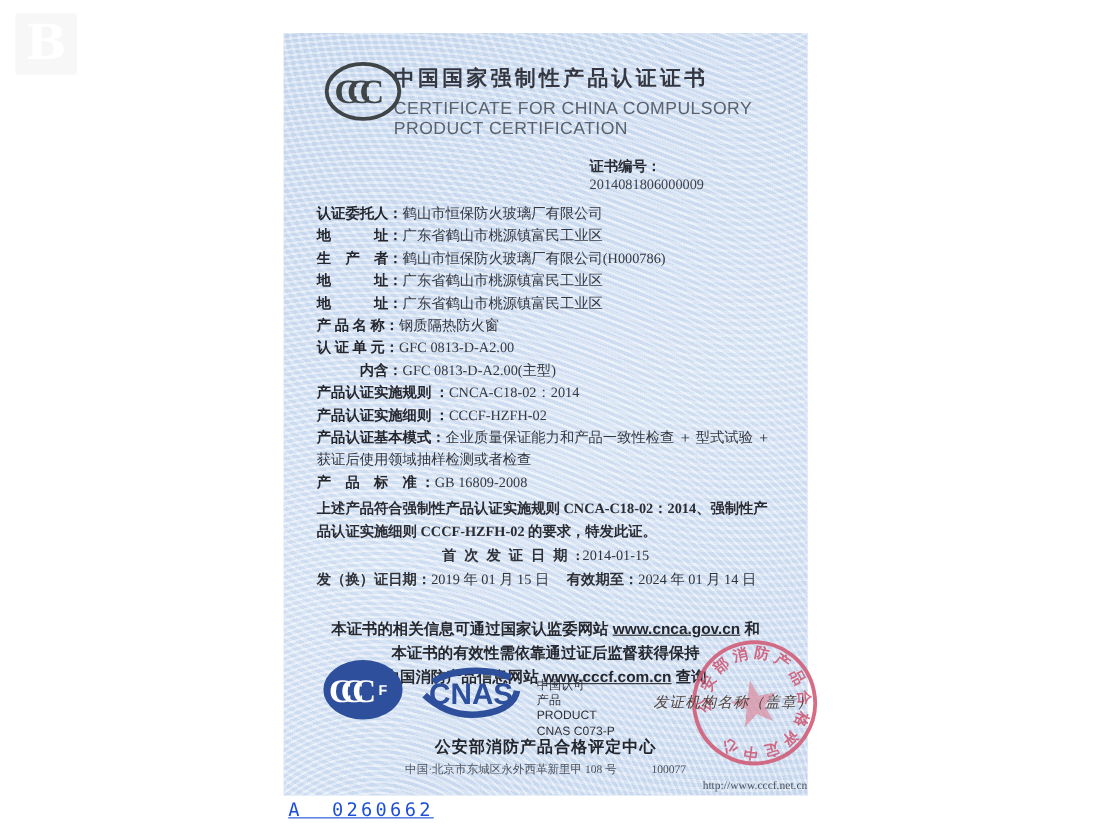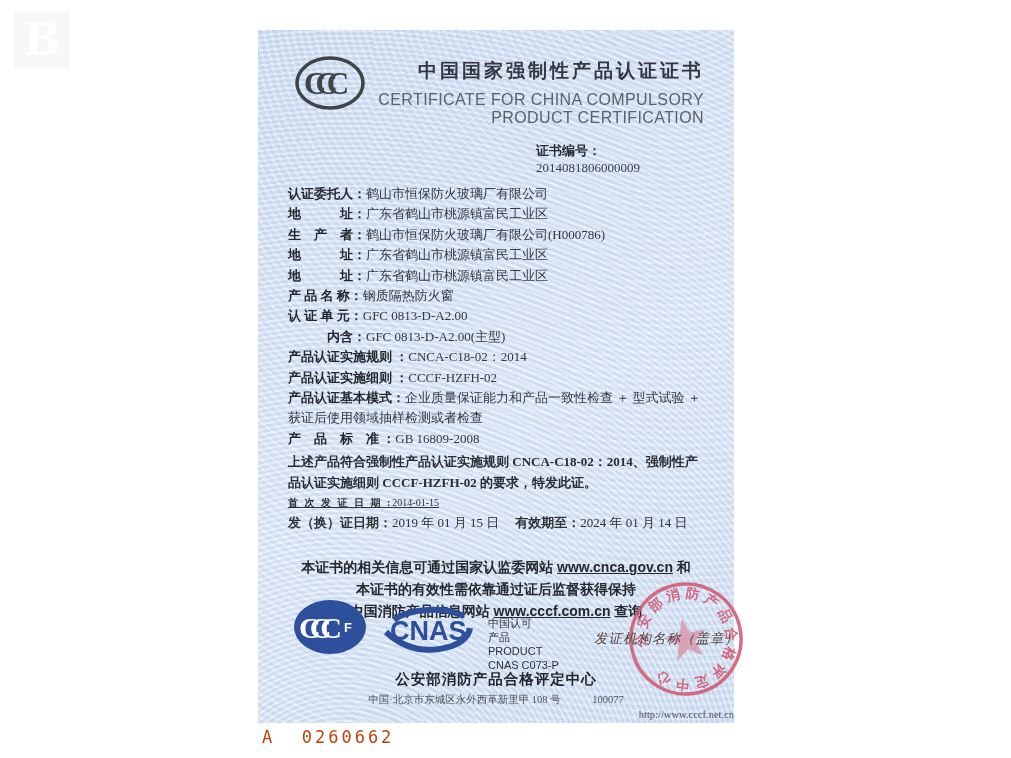--- a/index.html
+++ b/index.html
@@ -21,31 +21,31 @@
     background-image:
       repeating-radial-gradient(circle at 18% 115%, rgba(255,255,255,.30) 0 2px, rgba(166,192,226,.16) 2px 5px),
       repeating-radial-gradient(circle at 88% -12%, rgba(255,255,255,.26) 0 3px, rgba(166,192,226,.13) 3px 7px),
       linear-gradient(152deg,#cddcf0 0%,#dfe9f7 55%,#d0def1 100%);
     box-sizing:border-box;
     padding:20px 30px 0 30px;
     color:#2f3138;
   }
   .cert-header{position:relative;height:78px;}
   .ccc-top{position:absolute;left:6px;top:4px;}
-  .titles{text-align:right;padding-left:70px;}
+  .titles{text-align:left;padding-left:70px;}
   .title-cn{font-size:19px;font-weight:bold;letter-spacing:3px;color:#343741;padding-top:8px;font-family:"Liberation Serif",serif;}
   .title-en{font-size:16px;letter-spacing:.4px;color:#59616c;margin-top:7px;font-family:"Liberation Sans","DejaVu Sans",sans-serif;}
   .certno{font-size:13px;margin:14px 0 8px 248px;color:#3a3f49;}
   .certno .lbl{font-weight:bold;color:#2a2c34;}
   .fields{font-size:13px;line-height:20.4px;}
   .fields p{margin:0;white-space:pre-wrap;}
   .fields .lbl{font-weight:bold;color:#24262e;white-space:pre;}
   .fields .val{color:#333740;}
   .statement{font-size:13px;line-height:21px;font-weight:600;color:#2a2c34;margin:2px 0 0 0;}
-  .first-issue{text-align:left;font-size:10px;margin:3px 0 0 0;text-decoration:underline;}
+  .first-issue{text-align:center;font-size:13px;margin:3px 0 0 0;}
   .first-issue .lbl{font-weight:bold;letter-spacing:2px;}
   .reissue{font-size:13px;margin:4px 0 0 0;}
   .reissue .lbl{font-weight:bold;}
   .reissue .gap{display:inline-block;width:16px;}
   .notes{margin-top:24px;text-align:center;font-size:14px;font-weight:bold;color:#26282f;line-height:22px;font-family:"Liberation Sans","DejaVu Sans",sans-serif;}
   .notes .url{text-decoration:underline;font-weight:bold;}
   .logo-row{position:absolute;left:30px;top:566px;width:440px;height:66px;}
   .cccf-logo{position:absolute;left:4px;top:2px;}
   .cnas-logo{position:absolute;left:88px;top:0px;}
   .accr{position:absolute;left:200px;top:20px;font-size:11px;line-height:14px;color:#2f3138;font-family:"Liberation Sans","DejaVu Sans",sans-serif;}
@@ -54,21 +54,21 @@
     font-size:13.5px;color:#54433d;letter-spacing:1px;font-style:italic;
     z-index:3;
   }
   .stamp{position:absolute;left:367px;top:548px;z-index:2;opacity:.88;transform:rotate(-12deg);}
   .org{position:absolute;left:0;top:640px;width:100%;text-align:center;font-size:14.5px;font-weight:bold;color:#23252c;letter-spacing:1px;}
   .addr{position:absolute;left:0;top:663px;width:100%;text-align:center;font-size:10.5px;color:#4c525c;white-space:pre;}
   .site{position:absolute;left:0;top:679px;width:100%;text-align:right;font-size:10.5px;color:#4c525c;}
   .serial{
     position:absolute;left:262px;top:727px;
     font-family:"DejaVu Sans Mono","Liberation Mono",monospace;
-    font-size:17px;color:#c2410c;letter-spacing:3px;white-space:pre;
+    font-size:17px;color:#1d4ed8;letter-spacing:3px;white-space:pre;text-decoration:underline;
   }
 </style>
 </head>
 <body>
 
 <div class="corner-watermark">B</div>
 
 <div class="cert">
 
   <div class="cert-header">

